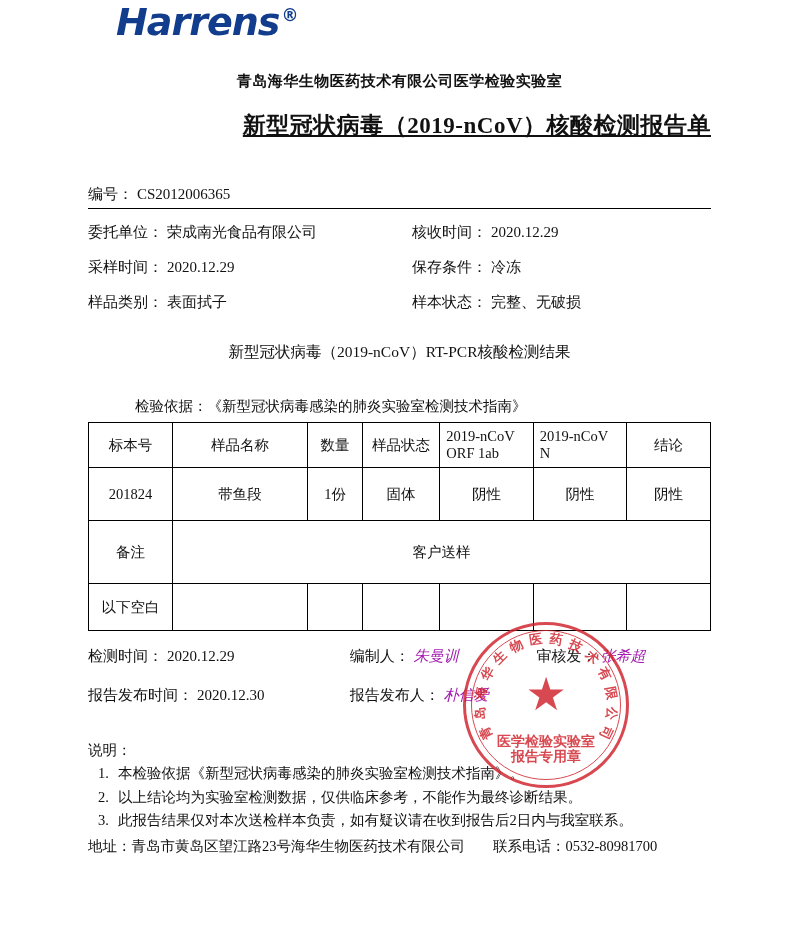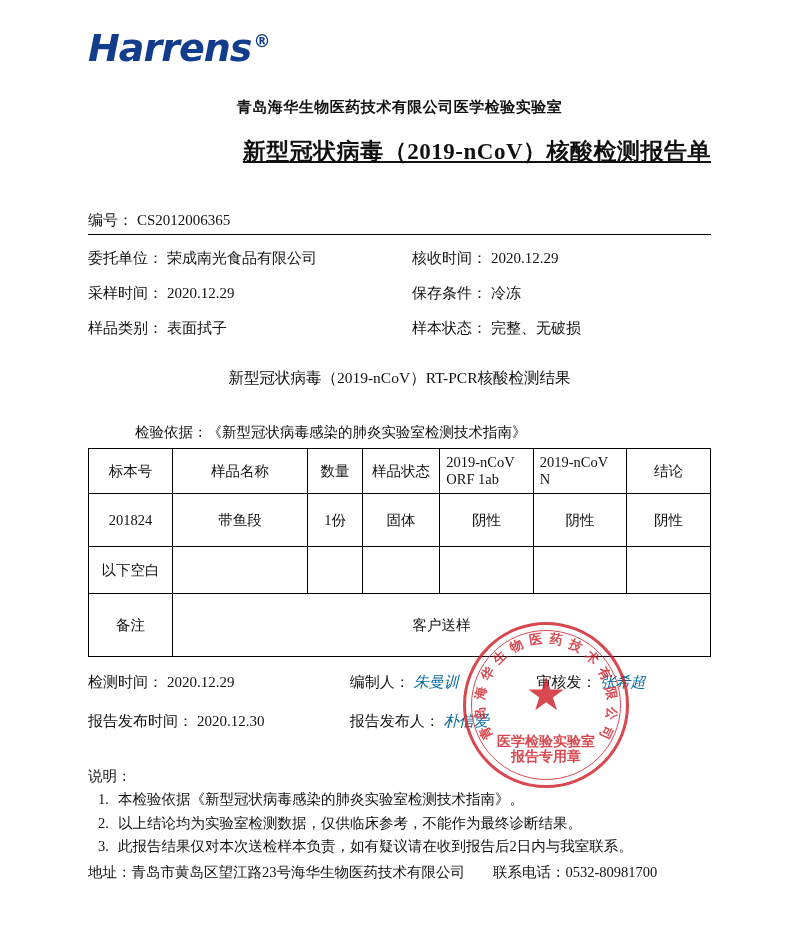--- a/index.html
+++ b/index.html
@@ -17,22 +17,22 @@
   }
   .page {
     position: relative;
     width: 799px;
     height: 952px;
     box-sizing: border-box;
     padding: 0 88px;
   }
   
   .logo-row {
-    padding-top: 26px;
     height: 50px;
+    margin-left: 28px;
   }
   .logo {
     font-family: "DejaVu Sans", sans-serif;
     font-size: 38px;
     font-weight: bold;
     font-style: italic;
     color: #123c8c;
     letter-spacing: -1px;
     display: inline-block;
     position: relative;
@@ -159,21 +159,21 @@
   }
   .sign-row {
     display: flex;
     margin-bottom: 20px;
   }
   .sign-row .s1 { width: 42%; }
   .sign-row .s2 { width: 30%; }
   .sign-row .s3 { width: 28%; }
   .handwrite {
     font-family: Liberation Sans, sans-serif;
-    color: #0369a1;
+    color: #a21caf;
     font-style: italic;
   }
   
   .stamp {
     position: absolute;
     left: 463px;
     top: 622px;
     width: 160px;
     height: 160px;
     border: 3px solid #d0202a;
@@ -313,31 +313,31 @@
       <tr>
         <td class="data">201824</td>
         <td class="data">带鱼段</td>
         <td class="data">1份</td>
         <td class="data">固体</td>
         <td class="data">阴性</td>
         <td class="data">阴性</td>
         <td class="data">阴性</td>
       </tr>
       <tr>
-        <td class="blank-row">以下空白</td>
-        <td class="blank-row"></td>
-        <td class="blank-row"></td>
-        <td class="blank-row"></td>
-        <td class="blank-row"></td>
-        <td class="blank-row"></td>
-        <td class="blank-row"></td>
+        <td class="note-label">备注</td>
+        <td class="note-value" colspan="6">客户送样</td>
       </tr>
       <tr>
-        <td class="note-label">备注</td>
-        <td class="note-value" colspan="6">客户送样</td>
+        <td class="blank-row">以下空白</td>
+        <td class="blank-row"></td>
+        <td class="blank-row"></td>
+        <td class="blank-row"></td>
+        <td class="blank-row"></td>
+        <td class="blank-row"></td>
+        <td class="blank-row"></td>
       </tr>
     </tbody>
   </table>
 
   <div class="sign-block">
     <div class="sign-row">
       <div class="s1"><span class="lbl">检测时间：</span><span class="val">2020.12.29</span></div>
       <div class="s2"><span class="lbl">编制人：</span><span class="val handwrite">朱曼训</span></div>
       <div class="s3"><span class="lbl">审核发：</span><span class="val handwrite">张希超</span></div>
     </div>

